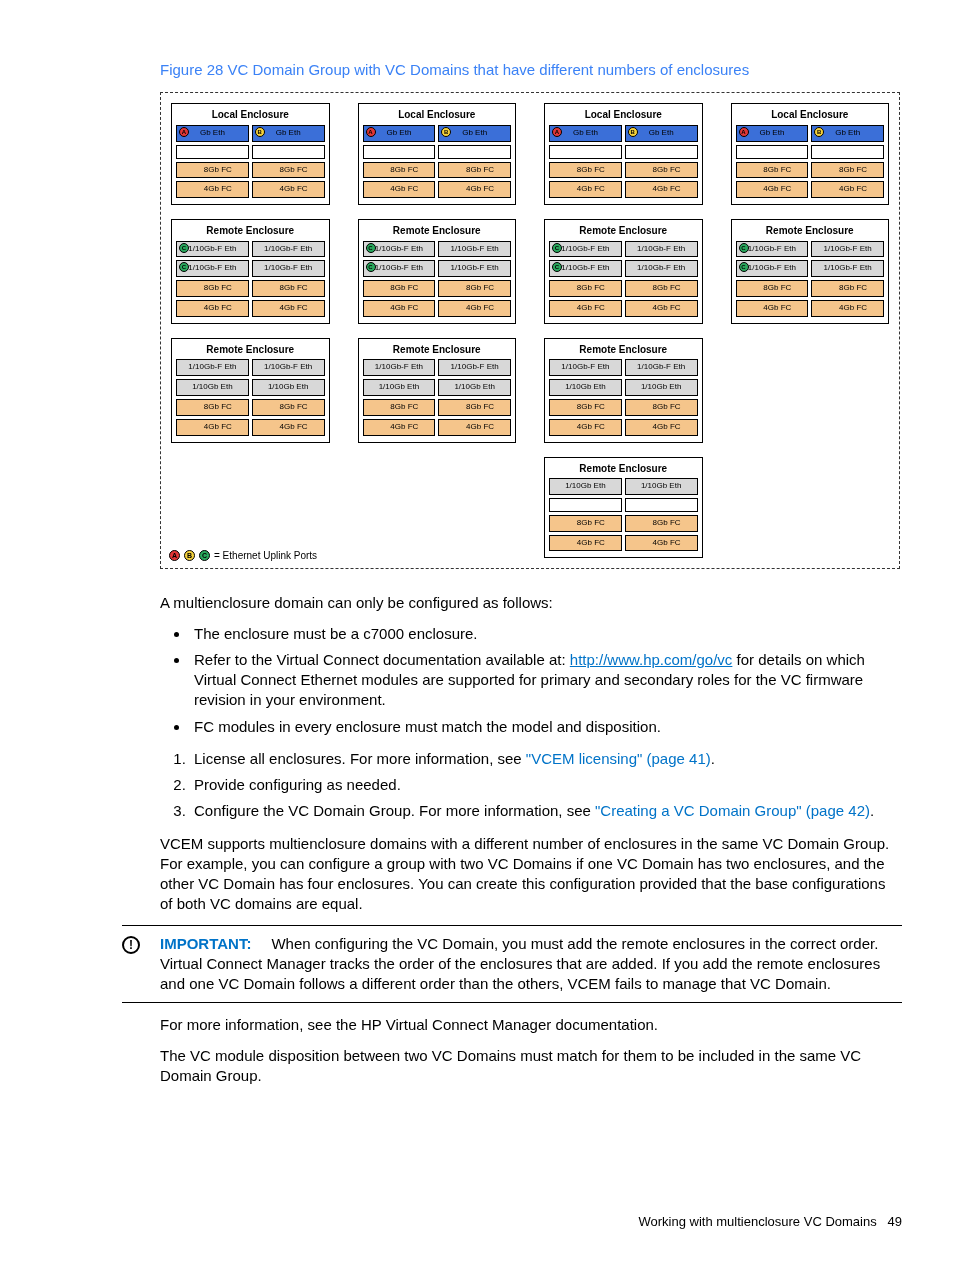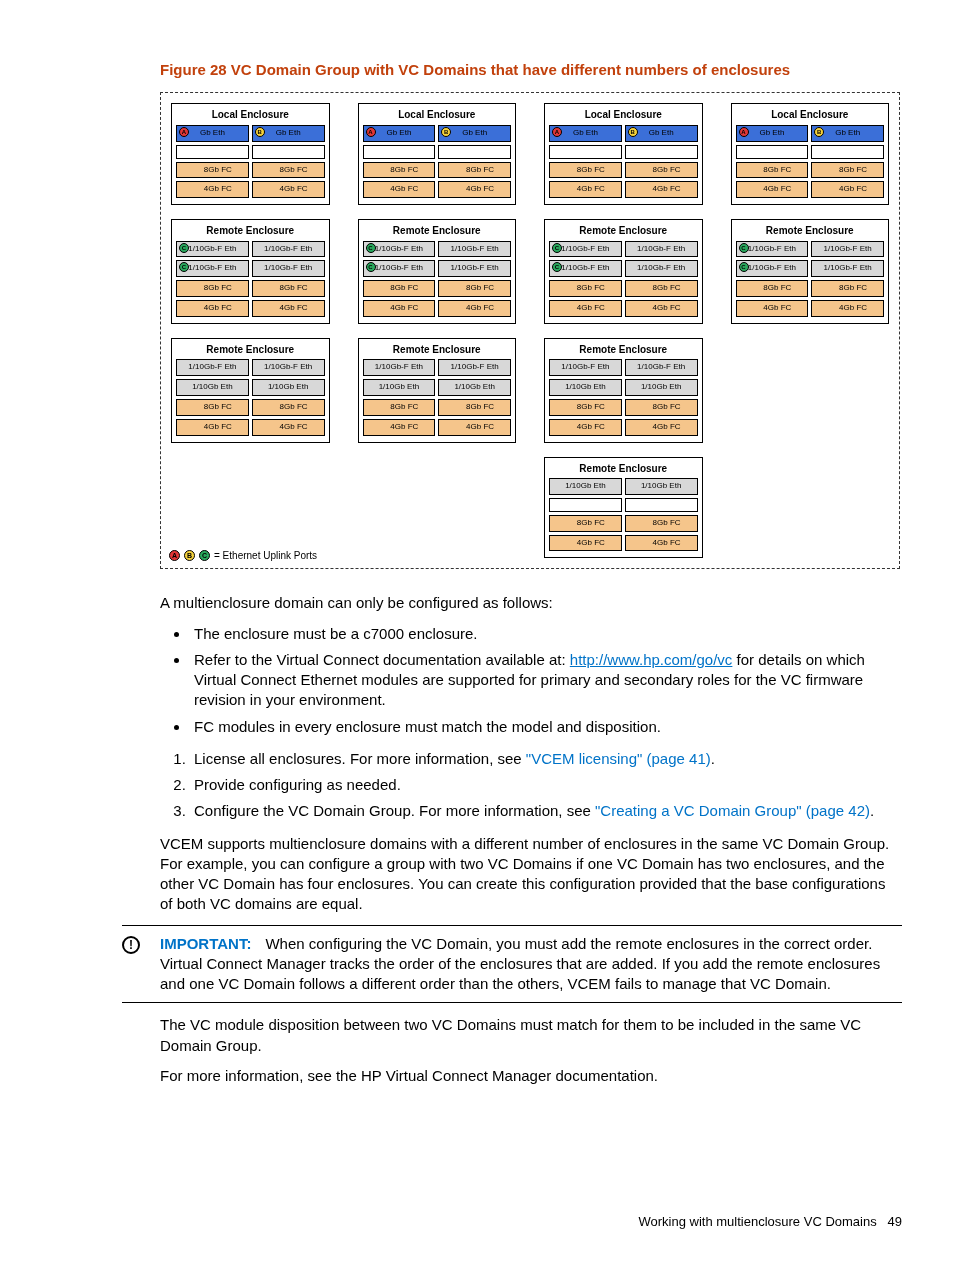--- a/index.html
+++ b/index.html
@@ -8,22 +8,22 @@
     width: 954px;
     height: 1271px;
     background: #fff;
     color: #000;
     position: relative;
     font-size: 15px;
     line-height: 1.35;
   }
   .page { padding: 60px 52px 40px 52px; }
   .figure-title {
-    color: #c2410c;
-    font-weight: bold;
+    color: #3b82f6;
+    font-weight: normal;
     font-size: 15px;
     margin-left: 108px;
     margin-bottom: 12px;
   }
   .diagram-wrap {
     margin-left: 108px;
     width: 740px;
     border: 1px dashed #333;
     padding: 10px 10px 10px 10px;
     position: relative;
@@ -89,21 +89,21 @@
   a.xref { color: #0073c8; text-decoration: none; }
 
   .important-block {
     border-top: 1px solid #000;
     border-bottom: 1px solid #000;
     padding: 8px 0;
     margin: 8px 0 12px -38px;
     position: relative;
   }
   .important-block .imp-text { margin-left: 38px; }
-  .important-label { color: #0073c8; font-weight: bold; margin-right: 14px; }
+  .important-label { color: #0073c8; font-weight: bold; margin-right: 20px; }
   .imp-icon {
     position: absolute; left: 0; top: 10px;
     width: 18px; height: 18px; border: 2px solid #000; border-radius: 50%;
     display: flex; align-items: center; justify-content: center;
     font-size: 12px; font-weight: bold;
   }
 
   .footer {
     position: absolute;
     bottom: 40px; right: 52px;
@@ -457,20 +457,20 @@
     </ol>
     <p class="para">VCEM supports multienclosure domains with a different number of enclosures in the same VC Domain Group. For example, you can configure a group with two VC Domains if one VC Domain has two enclosures, and the other VC Domain has four enclosures. You can create this configuration provided that the base configurations of both VC domains are equal.</p>
 
     <div class="important-block">
       <div class="imp-icon">!</div>
       <div class="imp-text">
         <span class="important-label">IMPORTANT:</span><span>When configuring the VC Domain, you must add the remote enclosures in the correct order. Virtual Connect Manager tracks the order of the enclosures that are added. If you add the remote enclosures and one VC Domain follows a different order than the others, VCEM fails to manage that VC Domain.</span>
       </div>
     </div>
 
+    <p class="para">For more information, see the HP Virtual Connect Manager documentation.</p>
     <p class="para">The VC module disposition between two VC Domains must match for them to be included in the same VC Domain Group.</p>
-    <p class="para">For more information, see the HP Virtual Connect Manager documentation.</p>
   </div>
 </div>
 
 <div class="footer">
   <span>Working with multienclosure VC Domains</span>&nbsp;&nbsp;&nbsp;<span>49</span>
 </div>
 
 </body></html>

